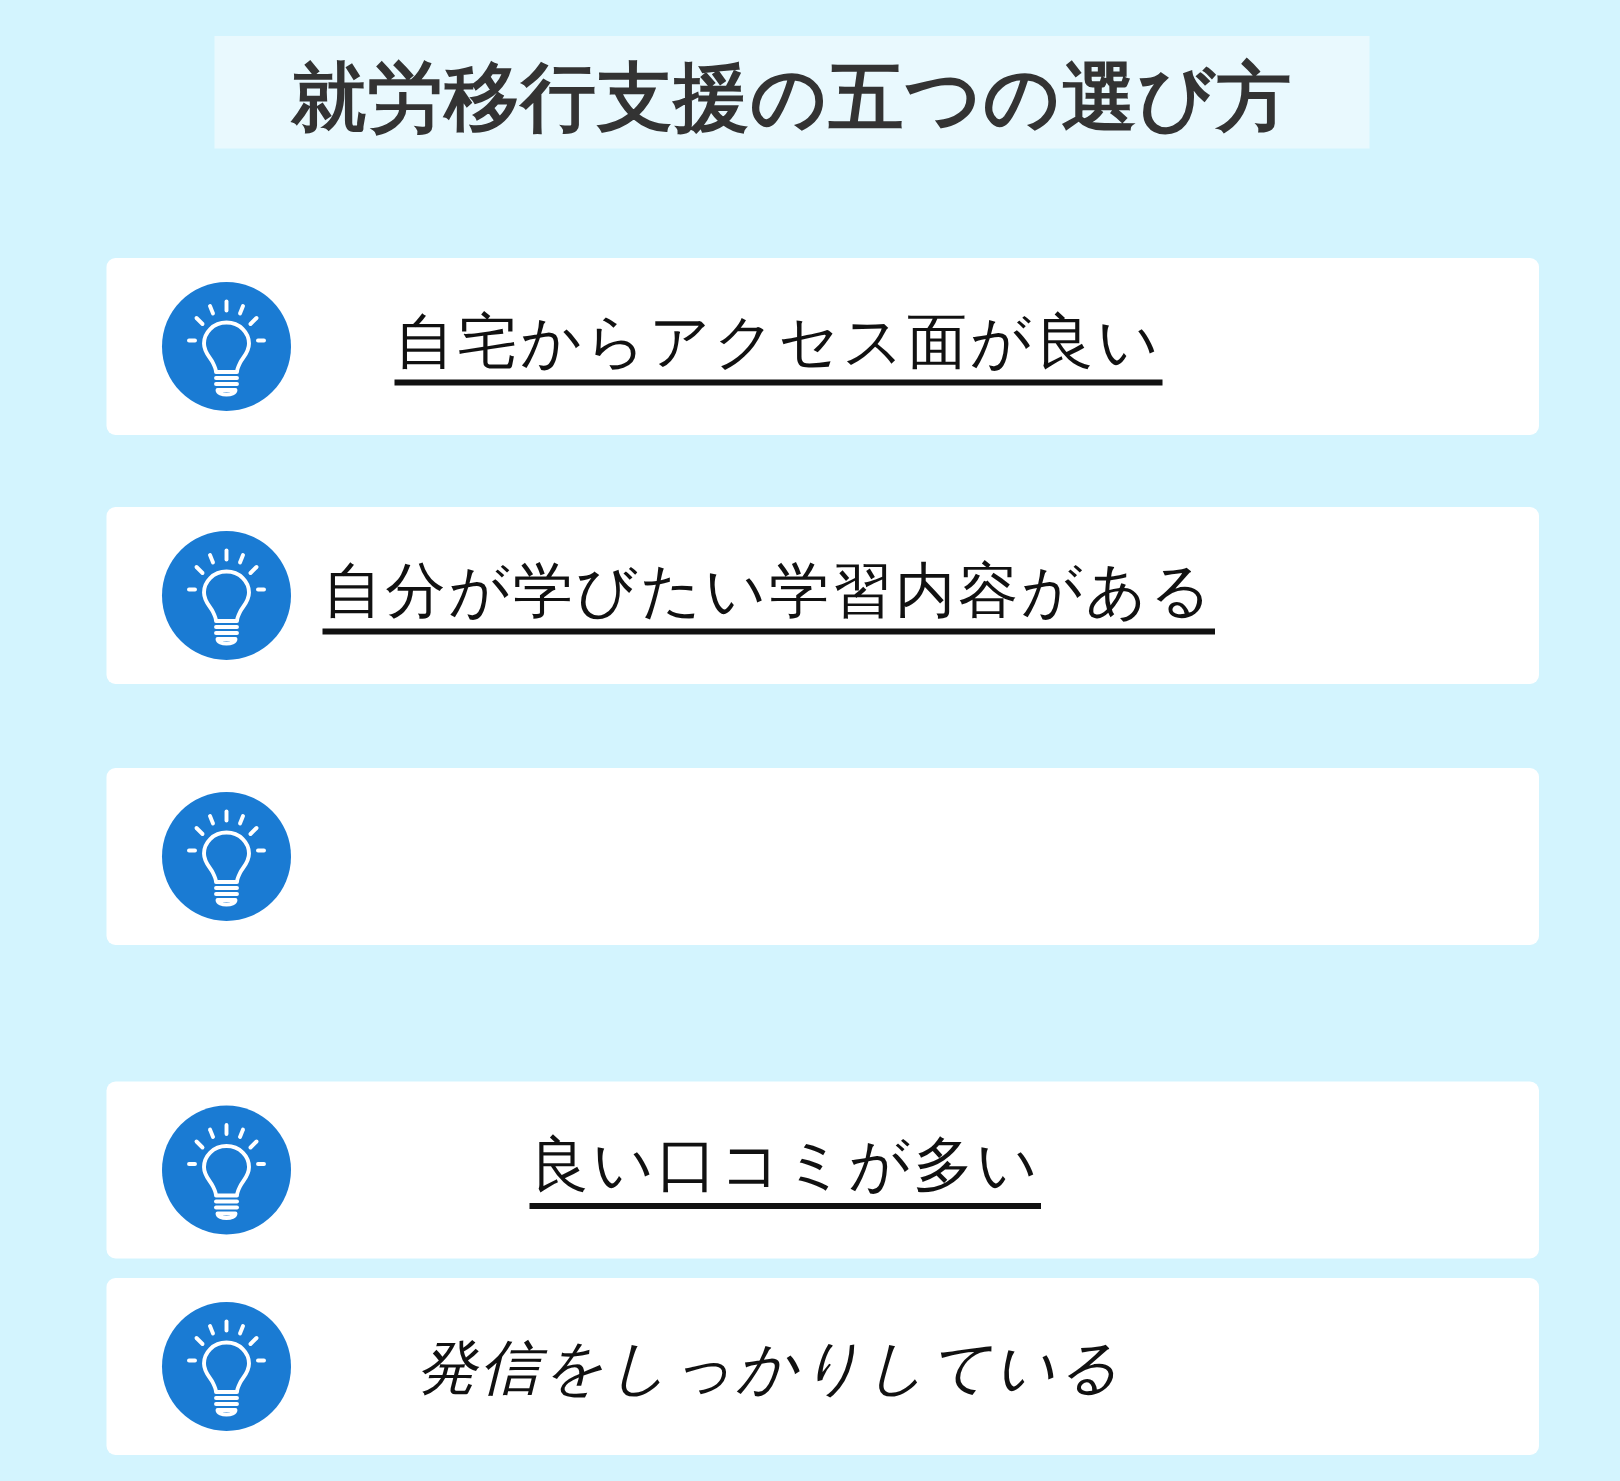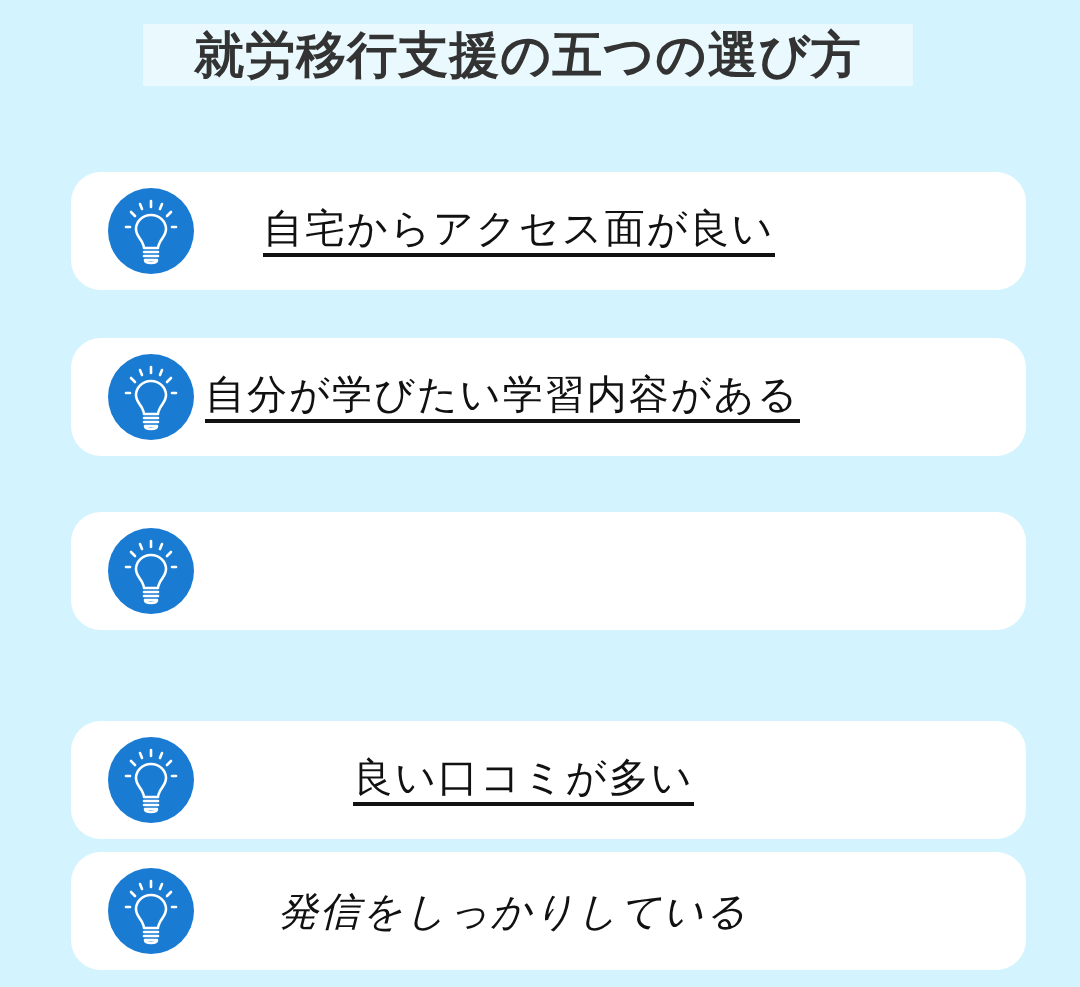--- a/index.html
+++ b/index.html
@@ -6,37 +6,37 @@
     body {
       width: 1080px; height: 987px;
       background: #d3f4fe;
       position: relative;
       overflow: hidden;
       font-family: "DejaVu Sans", "Liberation Sans", sans-serif;
     }
     .title-box {
       position: absolute;
       left: 143px; top: 24px;
-      width: 770px; height: 62px;
+      width: 770px; height: 75px;
       background: #e9f9fe;
-      display: flex; align-items: center; justify-content: center;
+      display: flex; align-items: flex-end; justify-content: center;
     }
     .title-text {
       font-size: 50px;
       font-weight: bold;
       color: #333333;
       letter-spacing: 1px;
       white-space: nowrap;
     }
     .card {
       position: absolute;
       left: 71px;
       width: 955px; height: 118px;
       background: #ffffff;
-      border-radius: 30px;
+      border-radius: 6px;
     }
     .bulb {
       position: absolute;
       left: 37px; top: 16px;
       width: 86px; height: 86px;
       border-radius: 50%;
       background: #1a7bd3;
     }
     .bulb svg { width: 86px; height: 86px; display: block; }
     .label {
@@ -91,21 +91,21 @@
         <path d="M37 72h12c0 2-3 3-6 3s-6-1-6-3z"></path>
       <line x1="43" y1="13" x2="43" y2="19"></line>
         <line x1="32" y1="16" x2="34" y2="21"></line>
         <line x1="54" y1="16" x2="52" y2="21"></line>
       <line x1="23" y1="24" x2="27" y2="28"></line>
         <line x1="63" y1="24" x2="59" y2="28"></line>
       <line x1="18" y1="39" x2="22" y2="39"></line>
         <line x1="64" y1="39" x2="68" y2="39"></line>
     </svg>
   </div>
-  <div class="label" style="left:134px;justify-content:flex-end;">
+  <div class="label" style="left:144px;justify-content:flex-end;">
       <span class="u">自分が学びたい学習内容がある</span>
     </div>
 </div>
 
 <div class="card" style="top:512px;">
   <div class="bulb">
     <svg viewBox="0 0 86 86" fill="none" stroke="#ffffff" stroke-width="2.6" stroke-linecap="round" stroke-linejoin="round">
       <path d="M43 27c-9 0-15 7-15 14 0 6 4 9 6 13 1 2 2 4 2 6h14c0-2 1-4 2-6 2-4 6-7 6-13 0-7-6-14-15-14z"></path>
       <line x1="36" y1="64" x2="50" y2="64"></line>
         <line x1="36" y1="68" x2="50" y2="68"></line>

